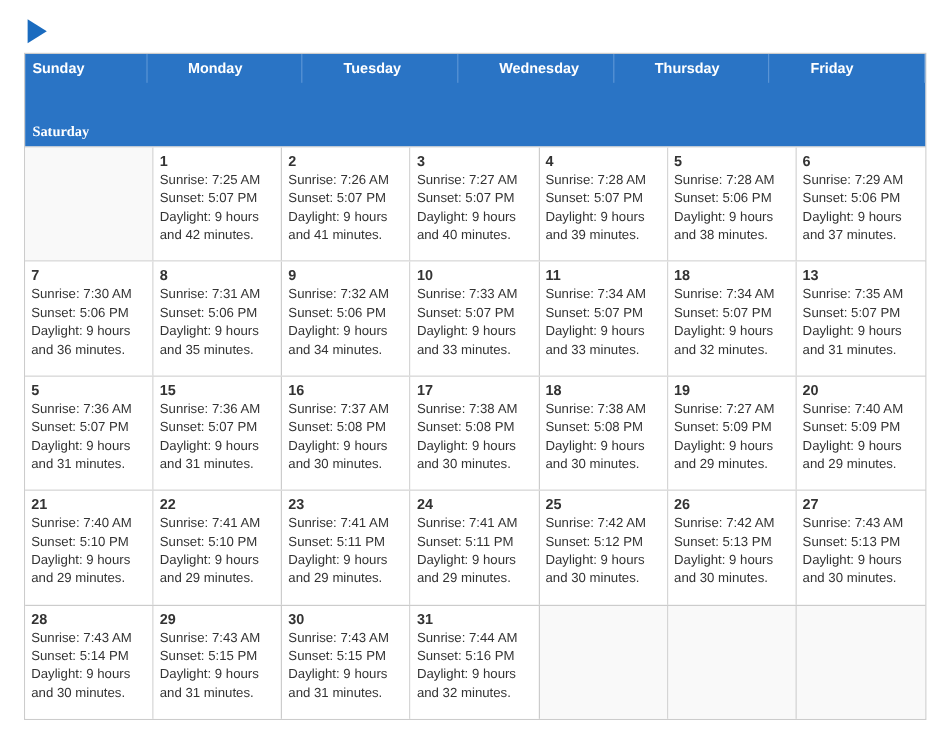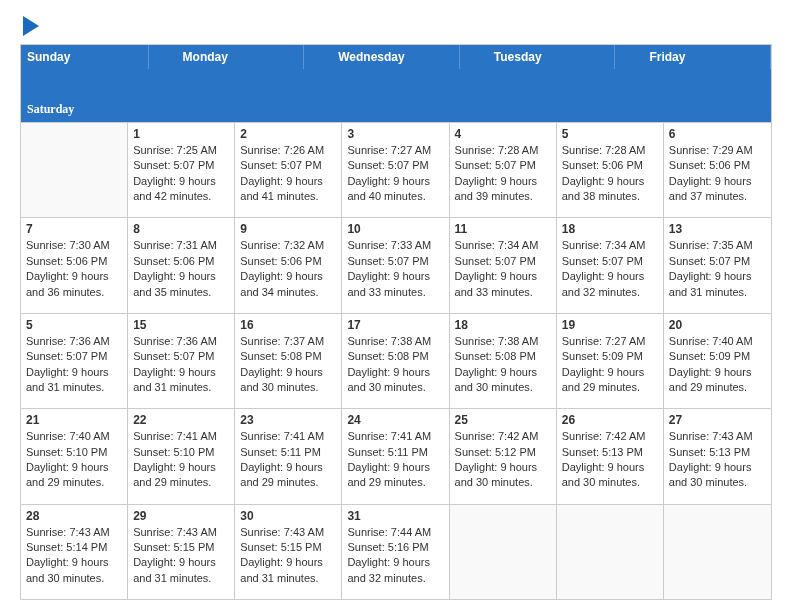--- a/index.html
+++ b/index.html
@@ -67,21 +67,21 @@
       margin-top: 2px;
     }
     .calendar {
       flex: 1;
       display: flex;
       flex-direction: column;
       border: 1px solid #ccc;
     }
     .cal-header {
       display: grid;
-      grid-template-columns: repeat(5, 1fr);
+      grid-template-columns: repeat(6, 1fr);
       background: #2a74c5;
       gap: 28px;
     }
     .cal-header-cell {
       color: #fff;
       font-weight: bold;
       font-size: 12px;
       padding: 5px 6px;
       text-align: left;
       border-right: 1px solid #5a94d5;
@@ -134,22 +134,23 @@
     <div class="title-block">
       <div class="month-title"></div>
       <div class="subtitle"></div>
     </div>
   </div>
 
   <div class="calendar">
     <div class="cal-header" id="cal-header-row">
         <div class="cal-header-cell">Sunday</div>
         <div class="cal-header-cell">Monday</div>
+        <div class="cal-header-cell">Tuesday</div>
         <div class="cal-header-cell">Wednesday</div>
-        <div class="cal-header-cell">Tuesday</div>
+        <div class="cal-header-cell">Thursday</div>
         <div class="cal-header-cell">Friday</div>
         <div class="cal-header-cell">Saturday</div>
       </div>
     <div class="cal-body" id="cal-body">
         <div class="cal-row">
           <div class="cal-cell empty"></div>
           <div class="cal-cell">
             <div class="day-num">1</div>
             <div class="day-info"><span>Sunrise: </span><span>7:25 AM</span><br><span>Sunset: </span><span>5:07 PM</span><br><span>Daylight: </span><span>9 hours and 42 minutes.</span></div>
           </div>

